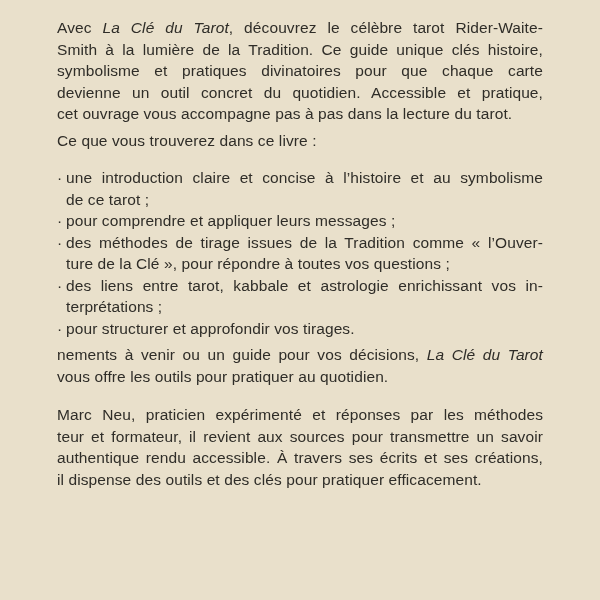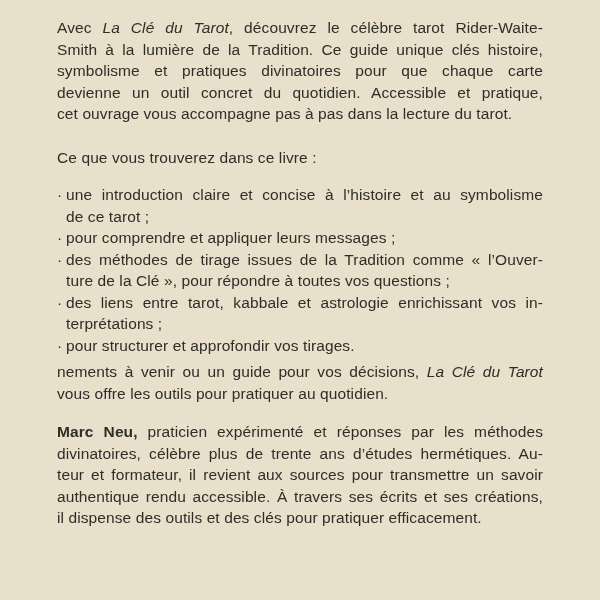--- a/index.html
+++ b/index.html
@@ -15,21 +15,21 @@
     box-sizing: border-box;
     width: 600px;
     height: 600px;
     padding: 17px 57px 0 57px;
     font-family: "Liberation Sans", sans-serif;
     font-size: 15.5px;
     line-height: 21.5px;
     letter-spacing: 0.1px;
   }
   .para, .list { margin: 0; }
-  .mb22 { margin-bottom: 22px; }
+  .mb22 { margin-bottom: 5px; }
   .mb17 { margin-bottom: 17px; }
   .mb5  { margin-bottom: 5px; }
   .mb4  { margin-bottom: 16px; }
   .mb0  { margin-bottom: 0; }
   .line {
     text-align: justify;
     text-align-last: left;
   }
   .line.j {
     text-align-last: justify;
@@ -37,21 +37,21 @@
   .item {
     position: relative;
     padding-left: 9px;
   }
   .bullet {
     position: absolute;
     left: 0;
     top: 0;
   }
   .it { font-style: italic; }
-  .bd { font-weight: bold; }
+  .bd { font-weight: normal; }
 </style>
 </head>
 <body style="background: rgb(233, 224, 203);">
 
 <main class="cover" style="color: rgb(47, 45, 40);">
     <div class="para mb22">
       <div class="line j"><span>Avec </span><span class="it">La Clé du Tarot</span><span>, découvrez le célèbre tarot Rider-Waite-</span></div>
       <div class="line j"><span>Smith à la lumière de la Tradition. Ce guide unique clés histoire,</span></div>
       <div class="line j"><span>symbolisme et pratiques divinatoires pour que chaque carte</span></div>
       <div class="line j"><span>devienne un outil concret du quotidien. Accessible et pratique,</span></div>
@@ -84,18 +84,17 @@
         <span class="bullet">·</span>
         <div class="line"><span>pour structurer et approfondir vos tirages.</span></div>
       </div>
     </div>
     <div class="para mb17">
       <div class="line j"><span>nements à venir ou un guide pour vos décisions, </span><span class="it">La Clé du Tarot</span></div>
       <div class="line"><span>vous offre les outils pour pratiquer au quotidien.</span></div>
     </div>
     <div class="para mb0">
       <div class="line j"><span class="bd">Marc Neu,</span><span> praticien expérimenté et réponses par les méthodes</span></div>
-      <div class="line j"><span>divinatoires, célèbre plus de trente ans d’études hermétiques. Au-</span></div>
       <div class="line j"><span>teur et formateur, il revient aux sources pour transmettre un savoir</span></div>
       <div class="line j"><span>authentique rendu accessible. À travers ses écrits et ses créations,</span></div>
       <div class="line"><span>il dispense des outils et des clés pour pratiquer efficacement.</span></div>
     </div>
   </main>
 
 </body></html>

